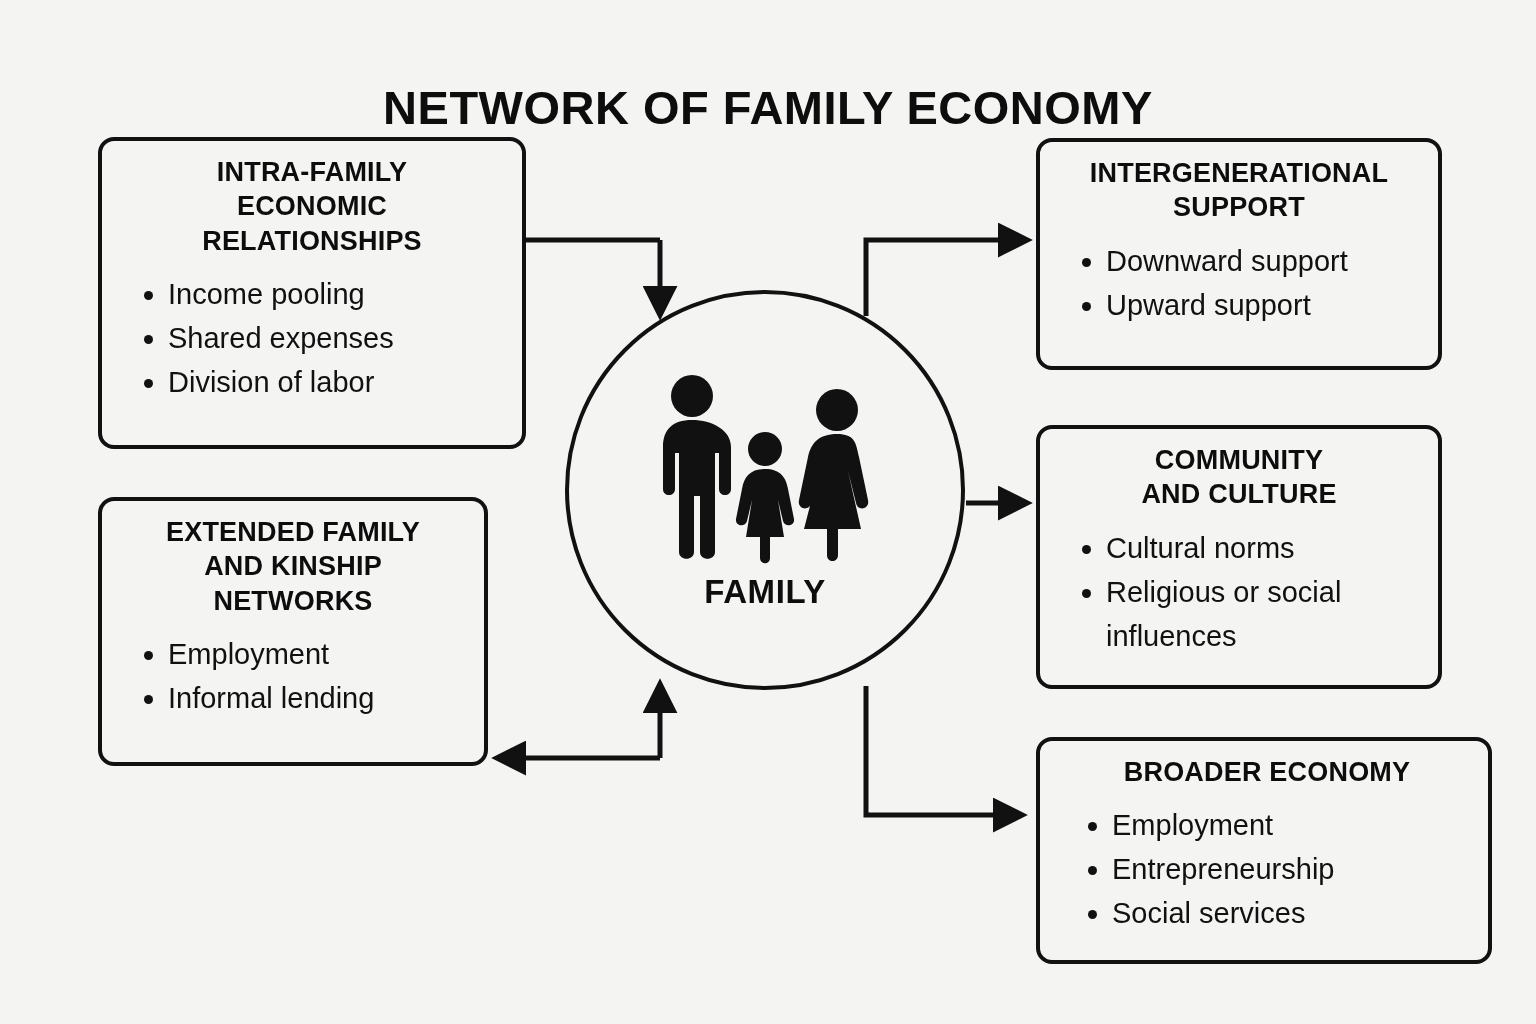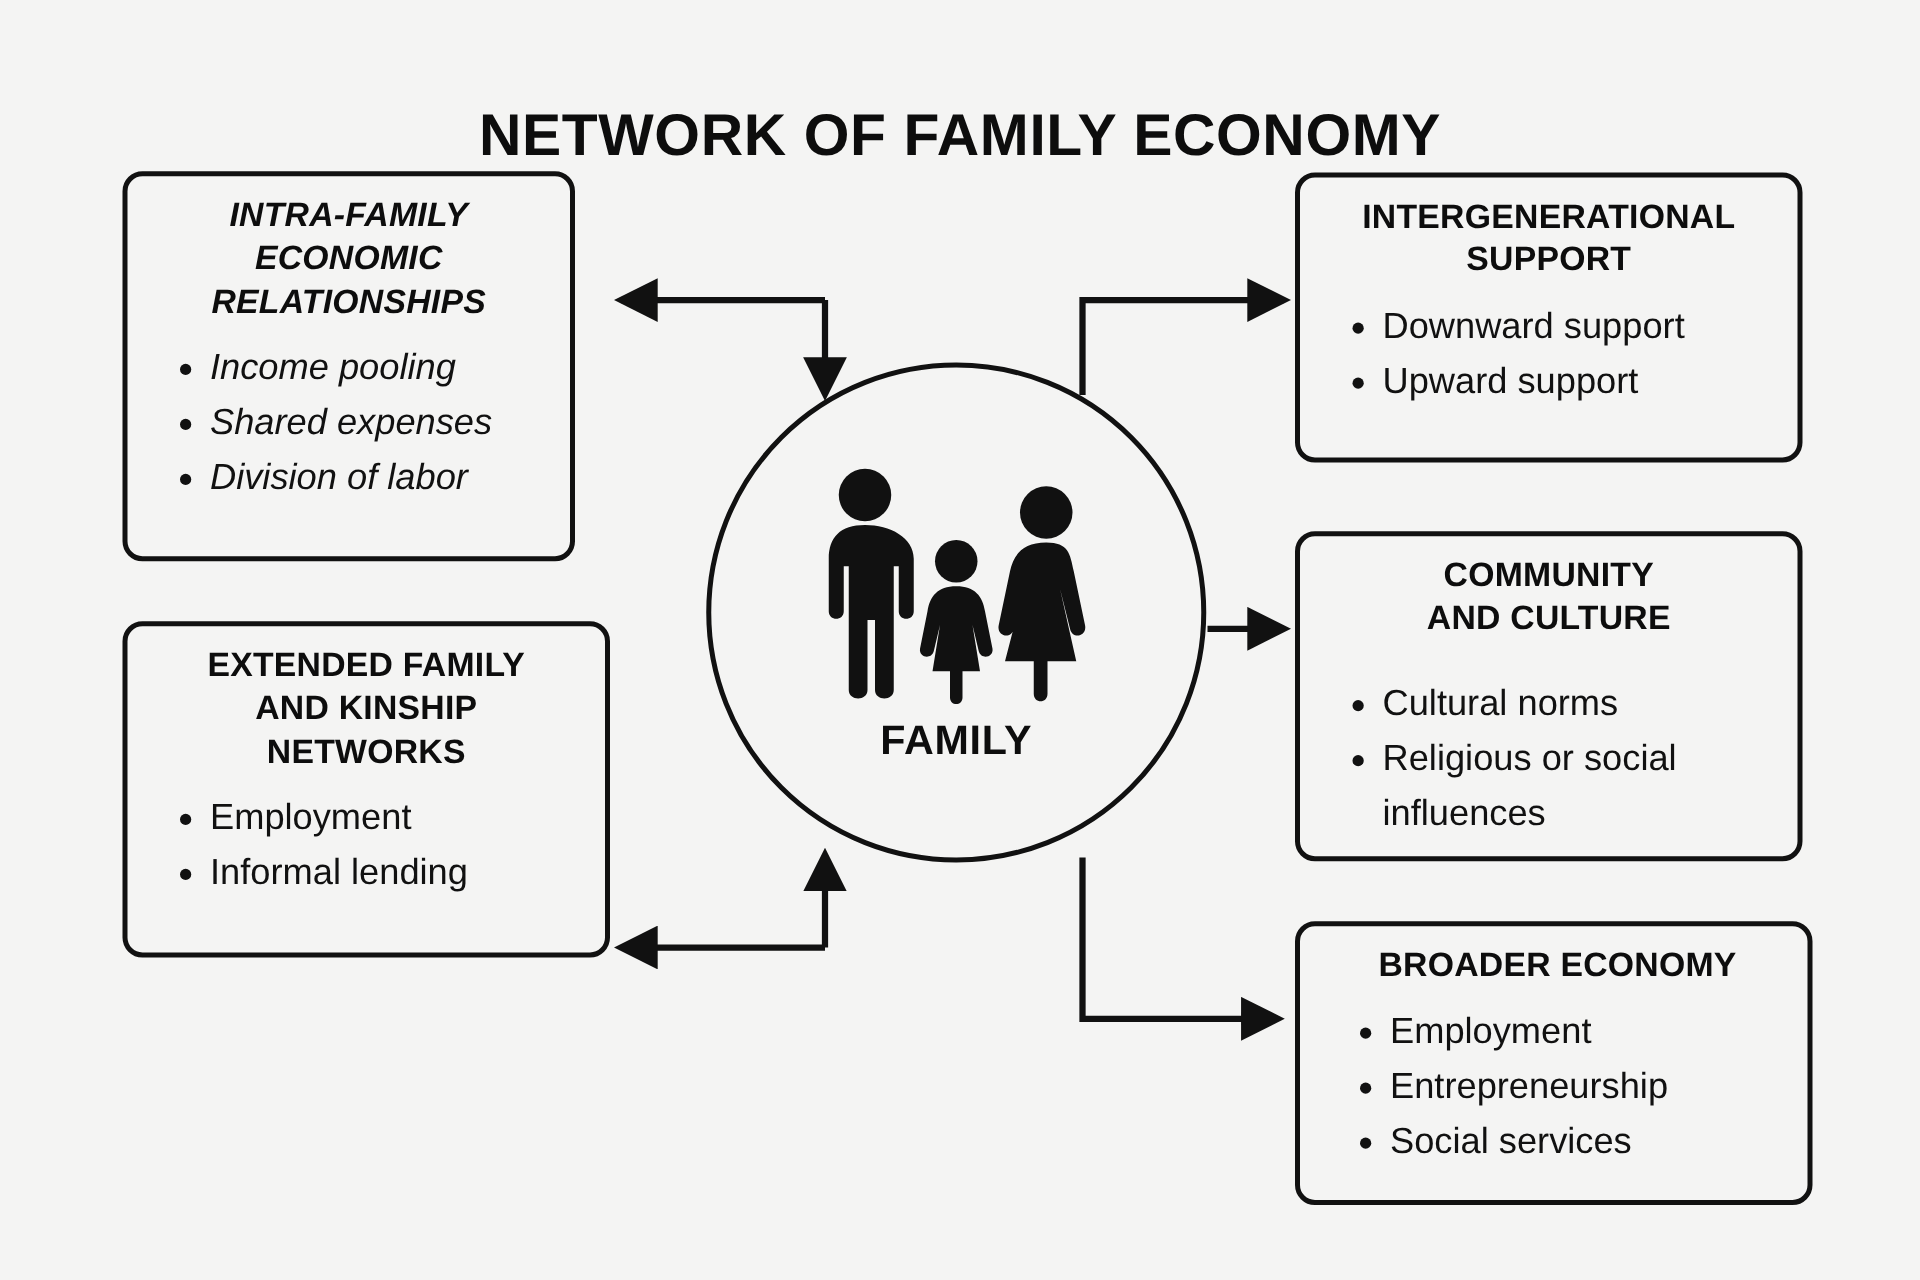--- a/index.html
+++ b/index.html
@@ -91,25 +91,25 @@
     position: absolute;
     left: 2px;
     top: 19px;
     width: 9px;
     height: 9px;
     border-radius: 50%;
     background: #111111;
   }
 
   
-  #box-intra-family    { left: 98px;  top: 137px; width: 362px; height: 312px; font-style: italic; }
+  #box-intra-family    { left: 98px;  top: 137px; width: 428px; height: 312px; }
   #box-extended-family { left: 98px;  top: 497px; width: 390px; height: 269px; }
   #box-intergenerational { left: 1036px; top: 138px; width: 406px; height: 232px; }
-  #box-community       { left: 1036px; top: 425px; width: 406px; height: 264px; justify-content: space-between; }
-  #box-broader-economy { left: 1036px; top: 737px; width: 414px; height: 227px; padding-left: 24px; }
+  #box-community       { left: 1036px; top: 425px; width: 406px; height: 264px; }
+  #box-broader-economy { left: 1036px; top: 737px; width: 456px; height: 227px; padding-left: 24px; }
 
   
   #family-hub {
     position: absolute;
     left: 565px;
     top: 290px;
     width: 400px;
     height: 400px;
     border: 4px solid #111111;
     border-radius: 50%;

